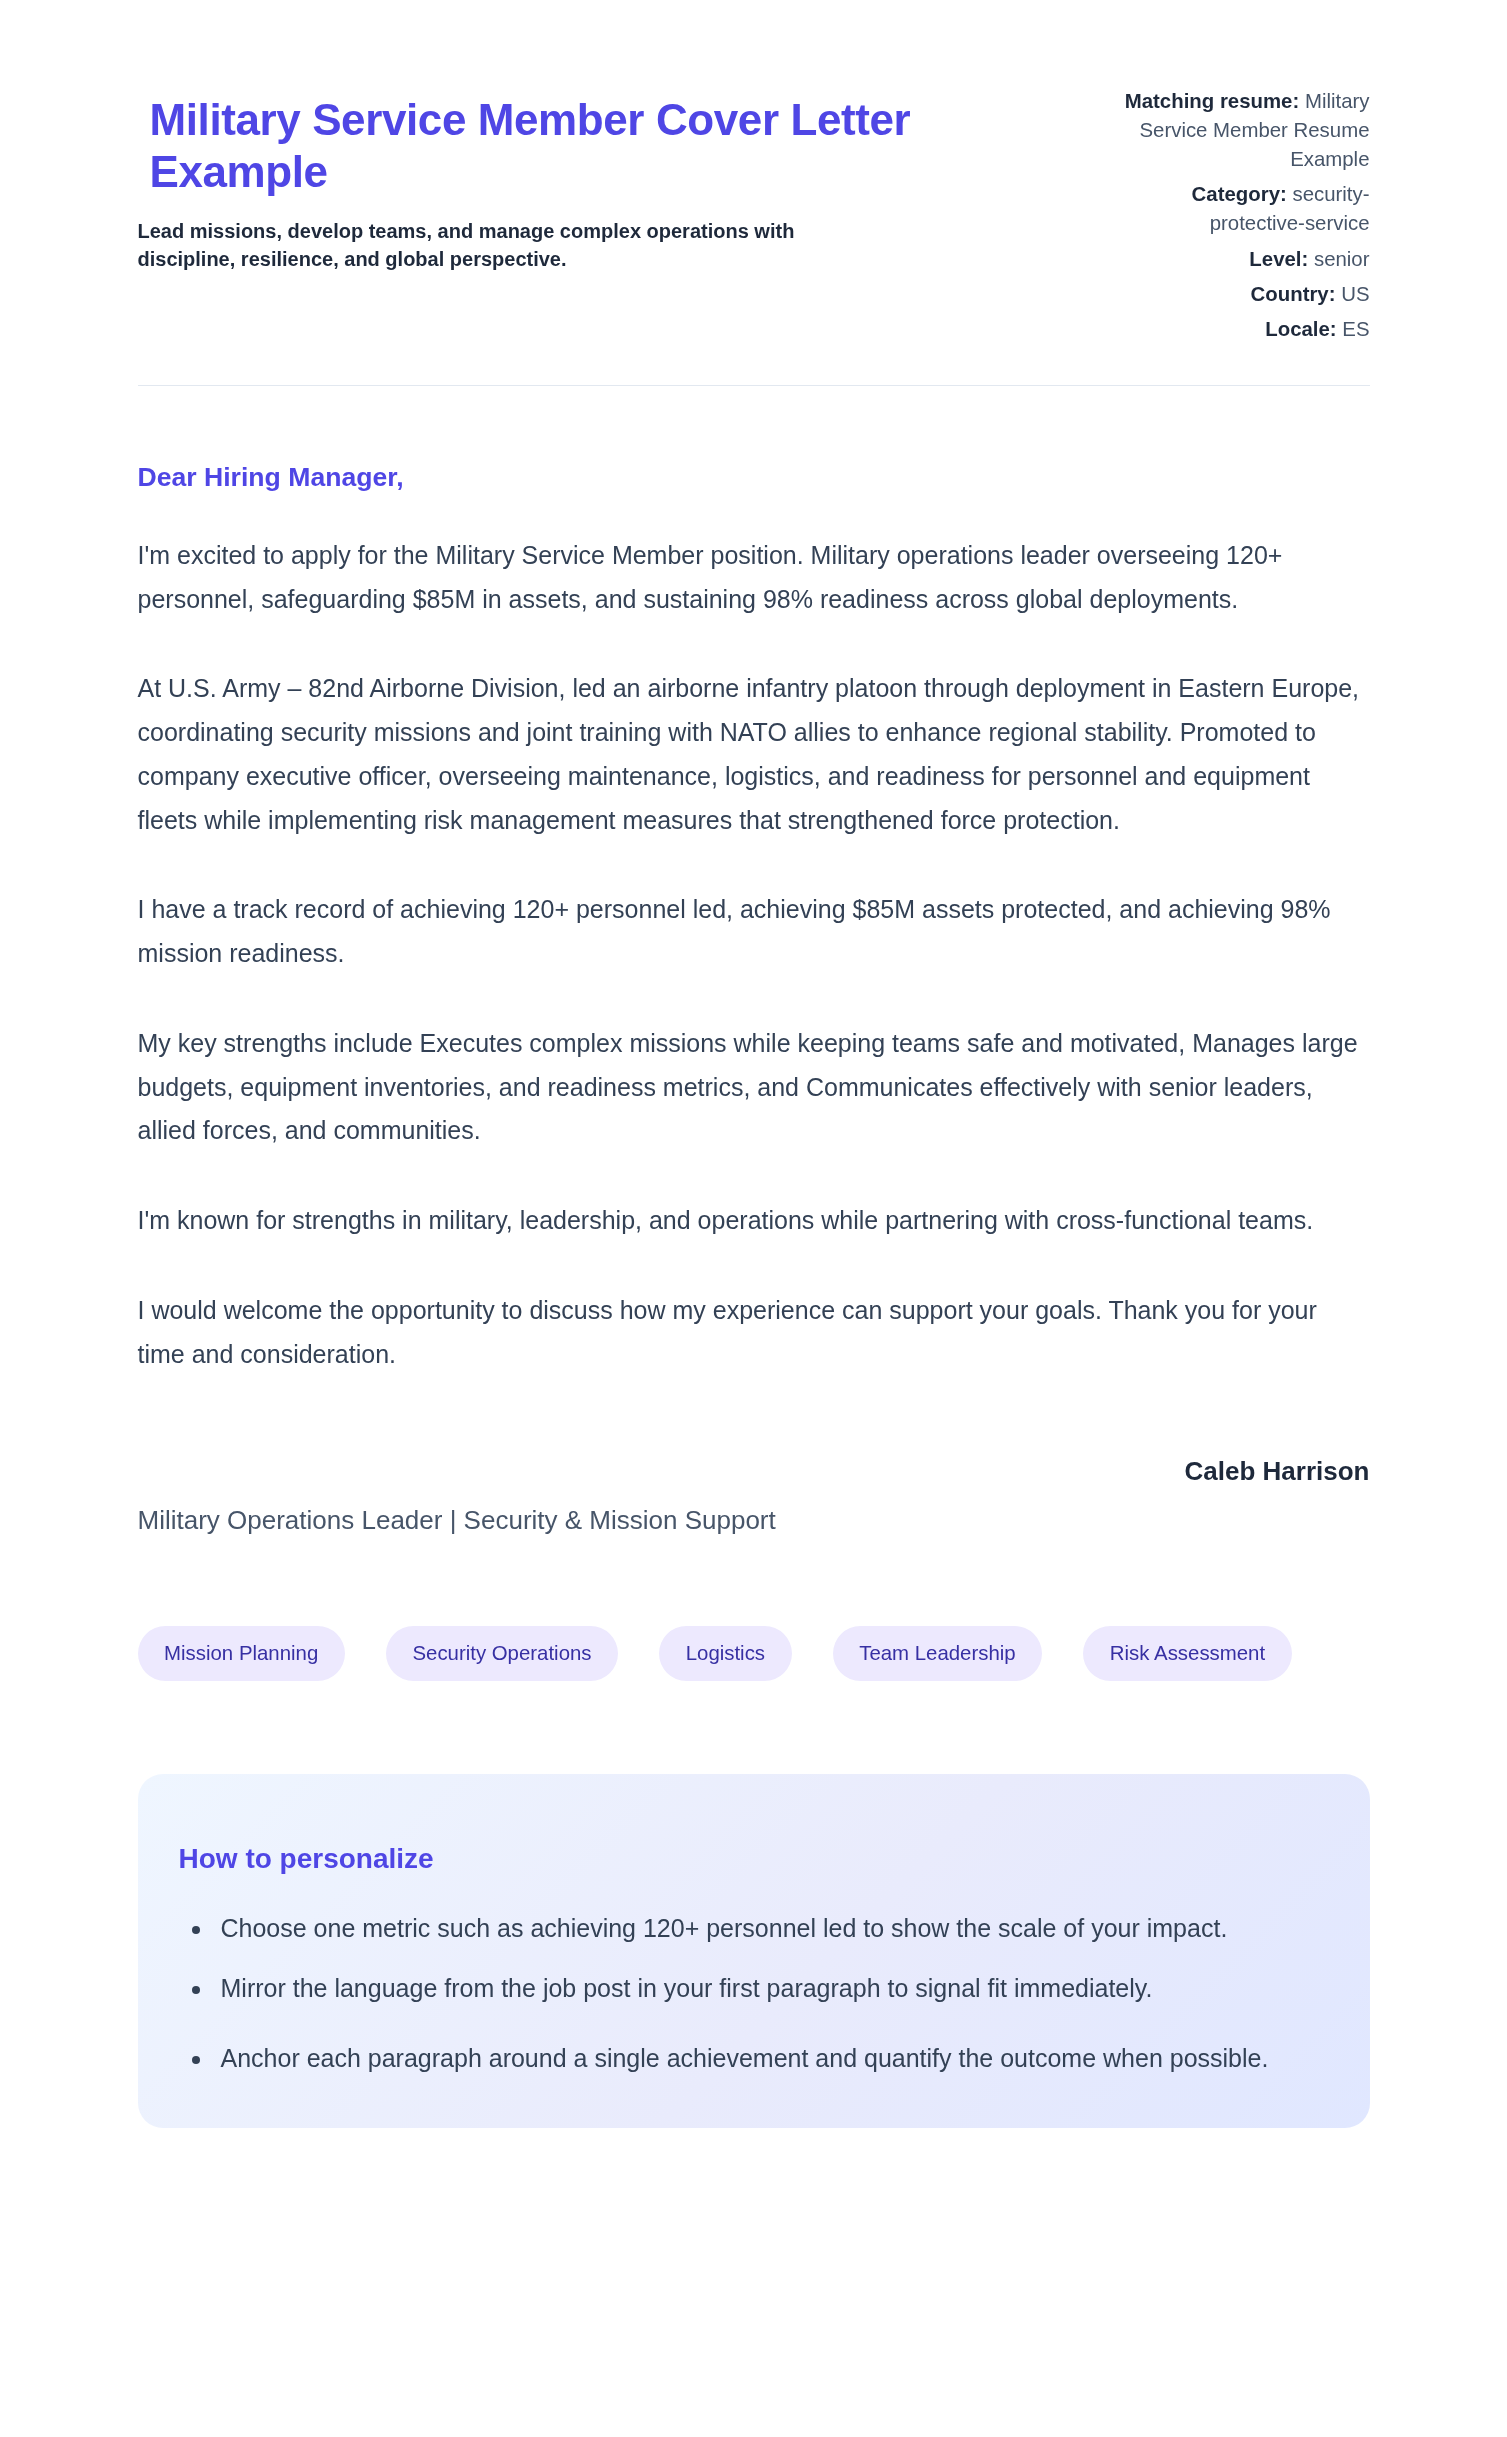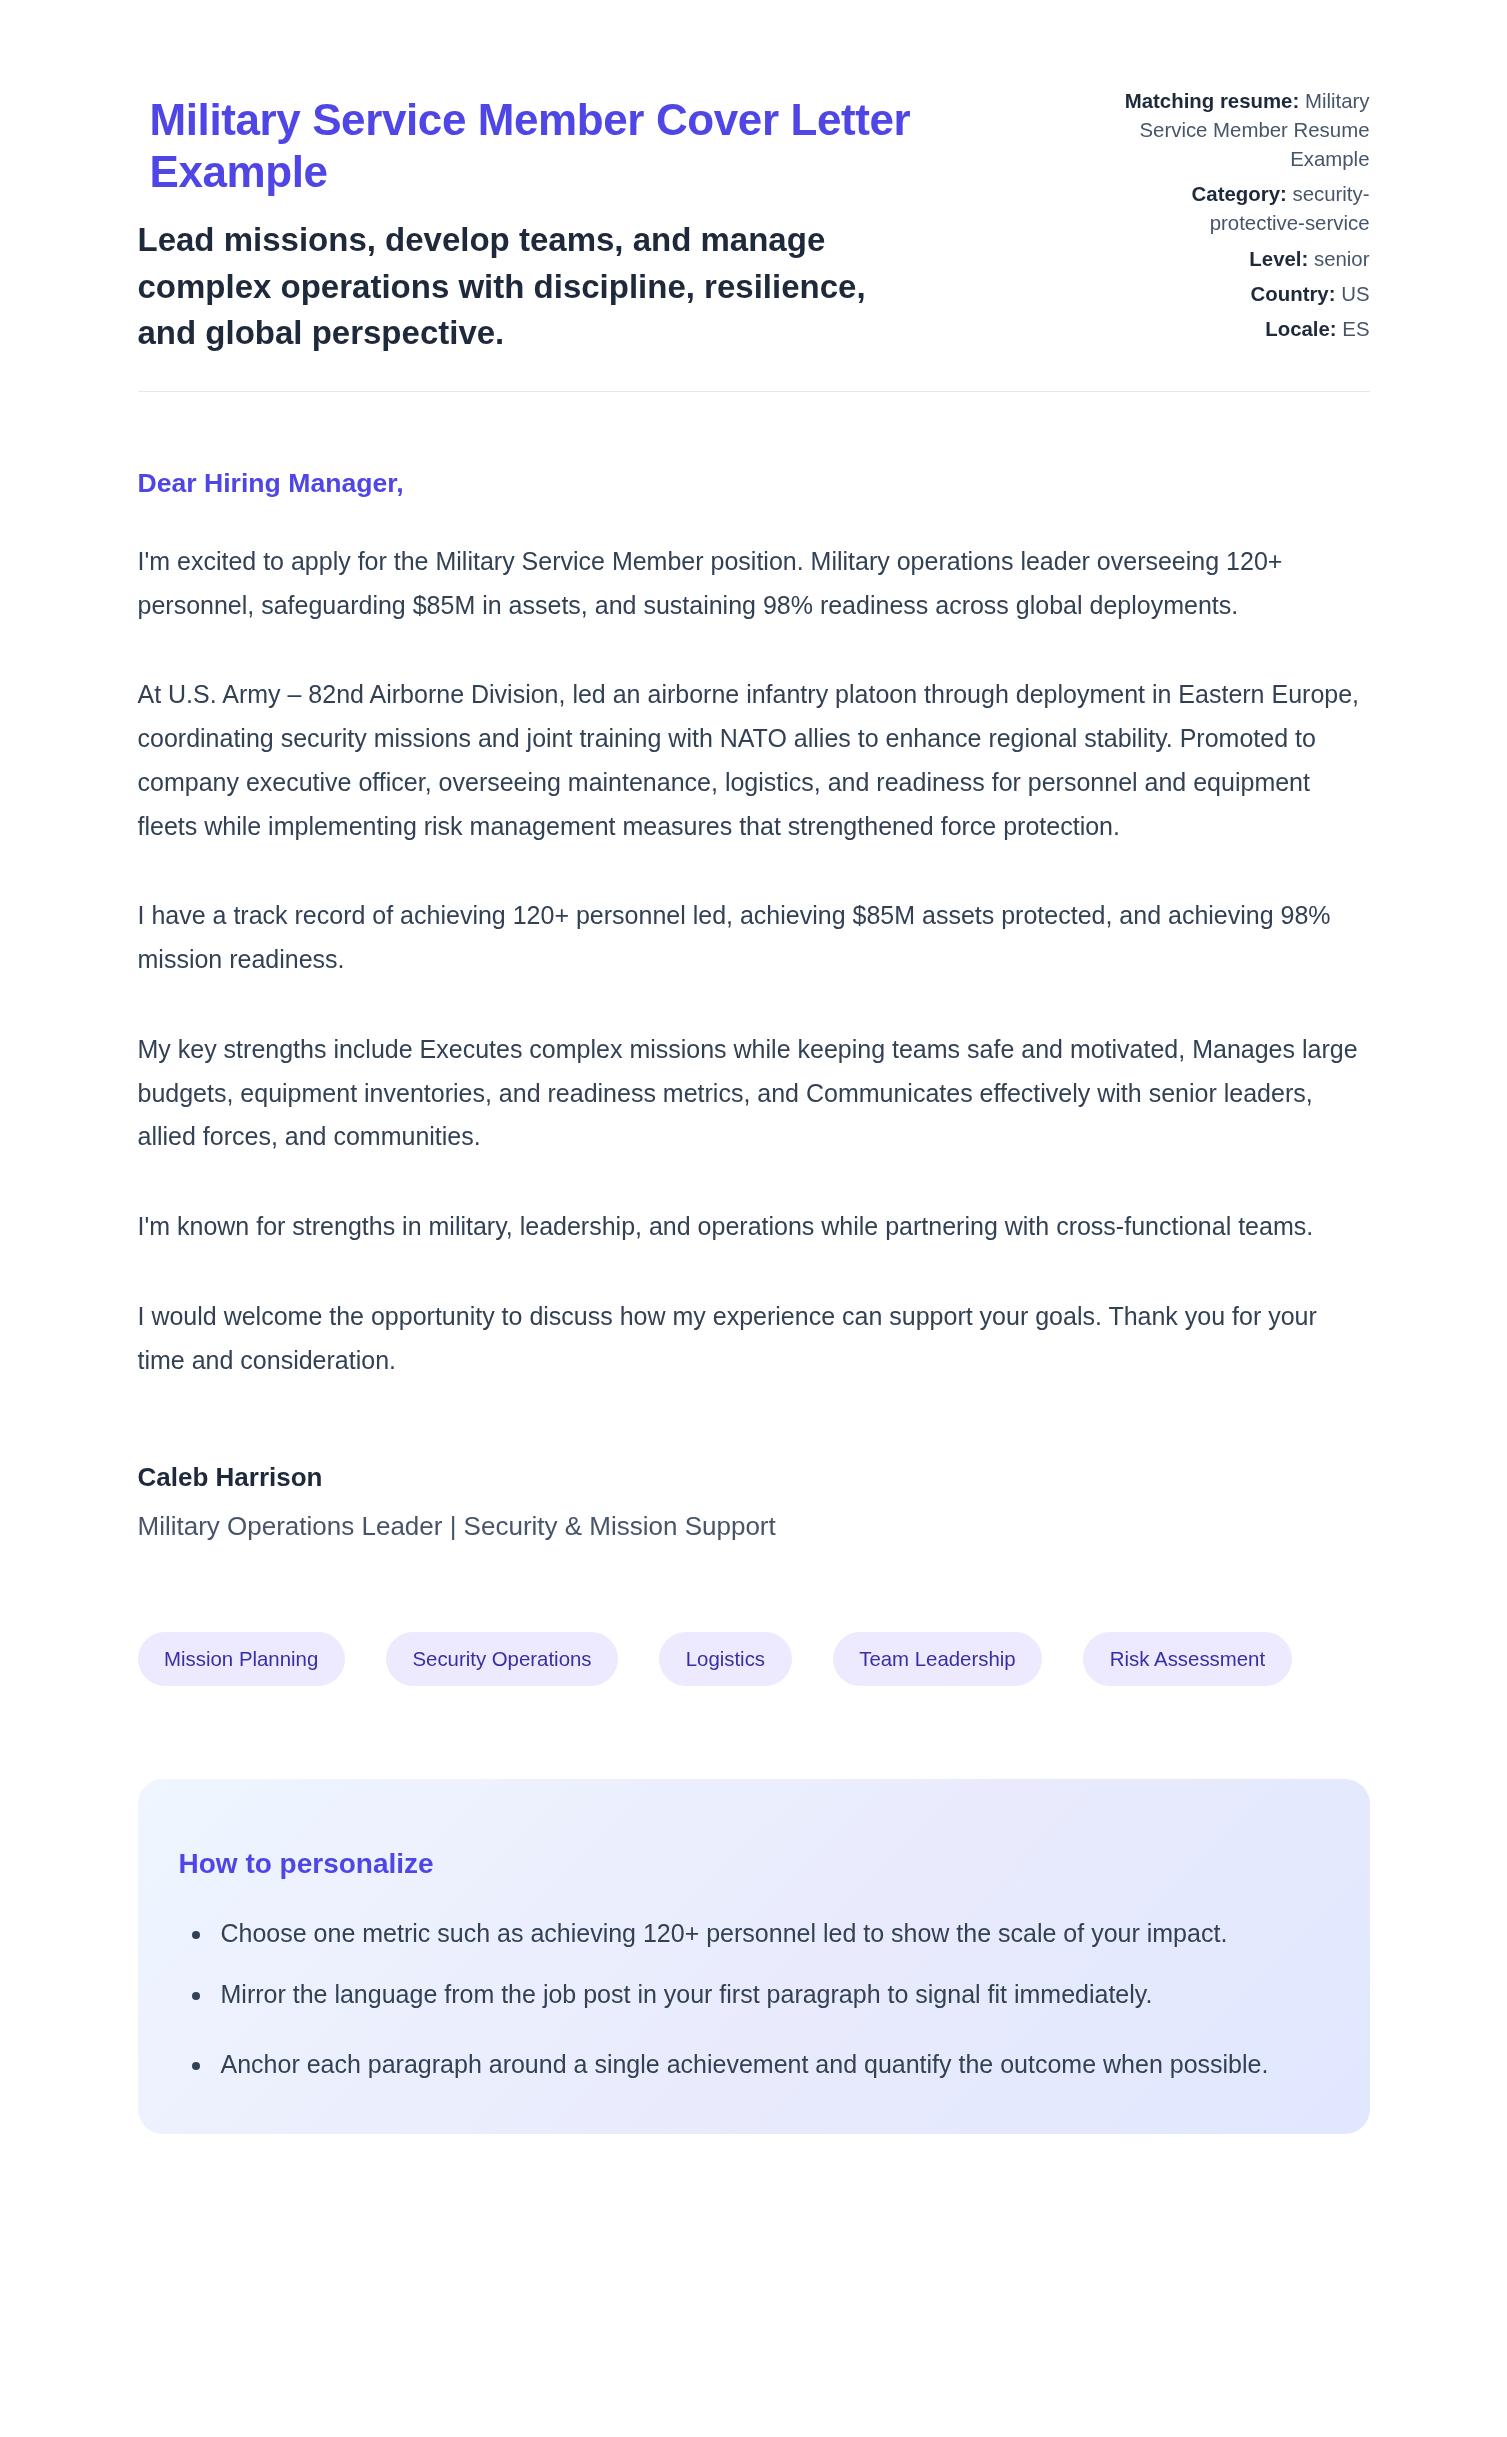--- a/index.html
+++ b/index.html
@@ -20,21 +20,21 @@
     margin: 12px;
     font-size: 44px;
     line-height: 1.18;
     font-weight: 800;
     letter-spacing: -0.4px;
     color: #4F46E5;
   }
   .subtitle {
     margin: 19.5px 0 0;
     max-width: 745px;
-    font-size: 33px;
+    font-size: 20px;
     line-height: 1.4;
     font-weight: 700;
     color: #1E293B;
   }
   .meta {
     flex: 0 0 266px;
     margin-left: auto;
     padding-top: 5.3px;
     text-align: right;
     font-size: 20.4px;
@@ -53,21 +53,21 @@
     font-weight: 700;
     color: #4F46E5;
   }
   .para {
     margin: 0 0 46px;
     font-size: 25px;
     line-height: 1.75;
     color: #334155;
   }
   .signature { margin-top: 80px; }
-  .signature-name { margin: 0; font-size: 26px; font-weight: 700; color: #1E293B; }
+  .signature-name { margin: 0; font-size: 26px; font-weight: 700; color: #1E293B; text-align: right; }
   .signature-title { margin: 17.7px 0 0; font-size: 26px; color: #475569; }
 
   
   .tags { display: flex; flex-wrap: wrap; gap: 41px; margin-top: 90px; }
   .tag {
     display: inline-block;
     background: #EDE9FE;
     color: #3730A3;
     font-size: 20.4px;
     line-height: 1;

